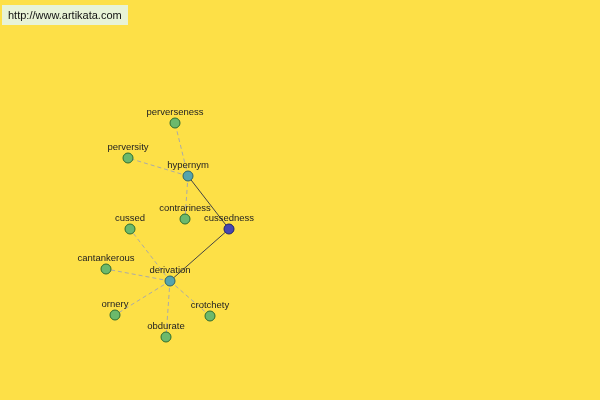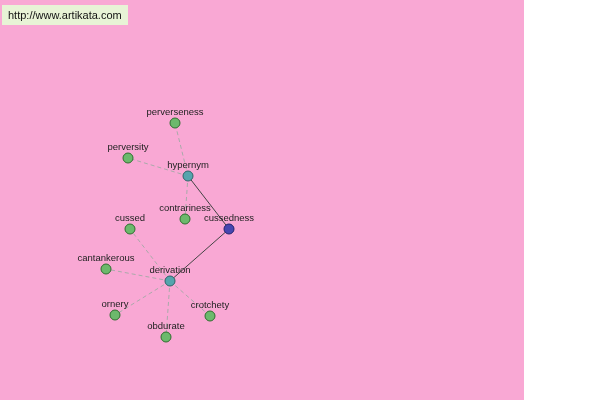--- a/index.html
+++ b/index.html
@@ -3,23 +3,23 @@
 <meta charset="utf-8">
 <style>
   html, body {
     margin: 0;
     padding: 0;
     background: #ffffff;
     font-family: "Liberation Sans", sans-serif;
   }
   .screen {
     position: relative;
-    width: 524px;
+    width: 600px;
     height: 400px;
-    background: #f9a8d4;
+    background: #fde047;
     overflow: hidden;
   }
   .url-chip {
     position: absolute;
     top: 5px;
     left: 2px;
     background: #e8f3d6;
     color: #111111;
     font-size: 11px;
     line-height: 14px;

